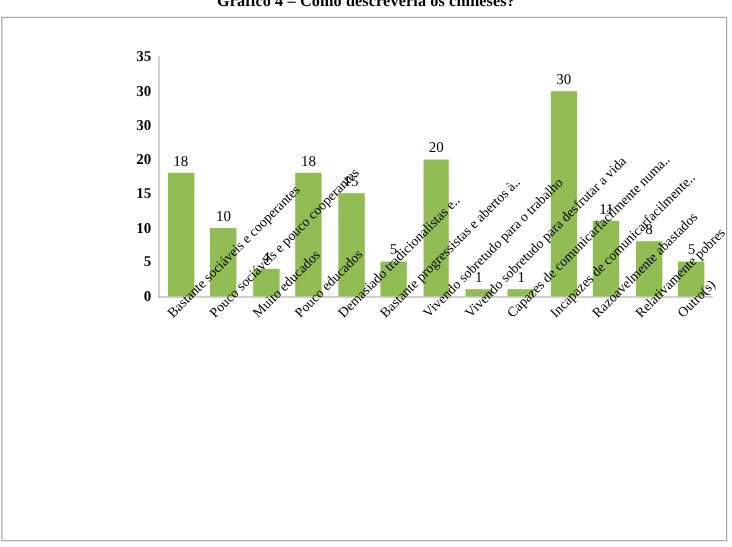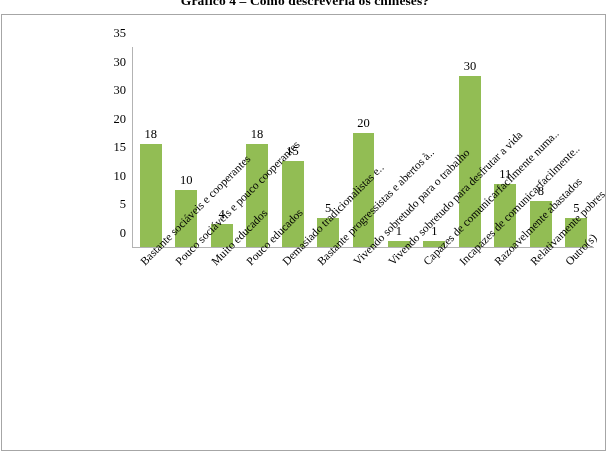--- a/index.html
+++ b/index.html
@@ -77,23 +77,24 @@
     right: 0;
     width: 26px;
     text-align: right;
     font-size: 12.5px;
     line-height: 12px;
     font-family: "Liberation Serif", "DejaVu Serif", serif;
   }
   #y-tick-wrap {
     position: absolute;
     left: 96px;
-    top: 18px;
+    top: 32px;
     width: 28px;
     height: 201px;
+    font-weight: bold;
   }
 
   
   .bar-slot {
     position: absolute;
     bottom: 0;
     height: 200px;
   }
   .bar {
     position: absolute;

